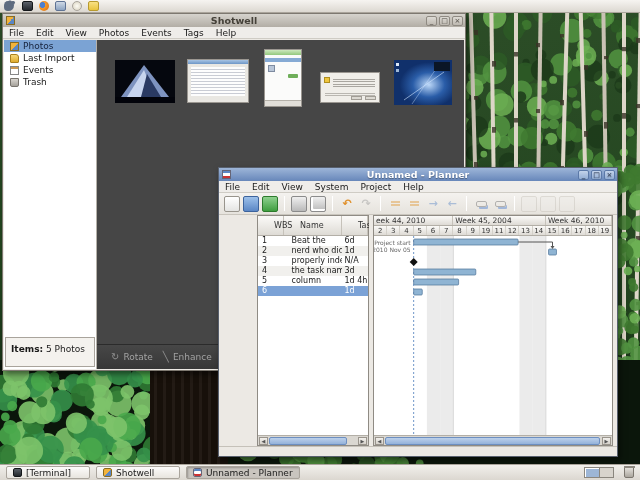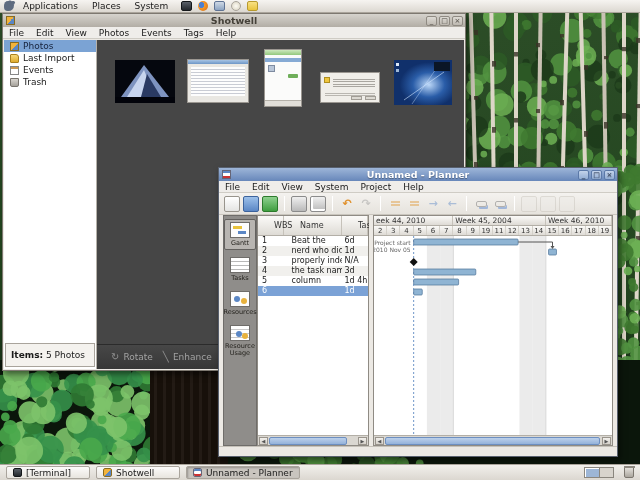--- a/index.html
+++ b/index.html
@@ -52,21 +52,21 @@
   
   #shotwell{left:2px;top:13px;width:464px;height:358px;z-index:10}
   .sw-side{position:absolute;left:1px;top:26px;width:93px;bottom:1px;background:#fff;border-right:1px solid #b5b1a9}
   .swrow{height:12px;display:flex;align-items:center;gap:4px;padding-left:6px;font-size:9px;white-space:nowrap}
   .swrow.sel{background:#7ba3d4;color:#16233c}
   .si{width:9px;height:9px;flex:0 0 auto}
   .si-photos{background:linear-gradient(135deg,#f2b33c 0 50%,#5b87c5 50%);border:1px solid #8a6b20}
   .si-import{background:linear-gradient(#f6d87a,#dfab2e);border:1px solid #a97f1d;border-radius:1px 3px 1px 1px}
   .si-events{background:#fff;border:1px solid #888;box-shadow:inset 0 2px 0 #c95}
   .si-trash{background:linear-gradient(#d8d5cf,#a5a19a);border:1px solid #78746d;border-radius:0 0 2px 2px}
-  .sw-status{position:absolute;left:2px;bottom:3px;width:90px;height:24px;background:#f4f2ee;
+  .sw-status{position:absolute;left:2px;bottom:3px;width:90px;height:30px;background:#f4f2ee;
     border:1px solid #a9a49c;font-size:9px;padding:6px 0 0 5px}
   .sw-photos{position:absolute;left:94px;top:26px;right:1px;bottom:26px;background:#464646}
   .sw-toolbar{position:absolute;left:94px;bottom:1px;right:1px;height:25px;background:linear-gradient(#474747,#373737);
     border-top:1px solid #2b2b2b;display:flex;align-items:center;gap:10px;padding-left:14px;color:#a2a2a2}
   .swt{display:flex;align-items:center;gap:4px;font-size:9px}
   .swt .g{color:#8f8f8f;font-size:10px;line-height:10px}
   .swsep{width:1px;height:14px;background:#2c2c2c;border-right:1px solid #5a5a5a}
   .thumb{position:absolute;overflow:hidden}
   .th2{background:#e9e7e2;border:1px solid #9a9690}
   .th2 .bar{height:4px;background:linear-gradient(#a8c4e4,#6e96c6)}
@@ -625,25 +625,20 @@
       <circle cx="389.42998535904565" cy="454.3818903036331" r="9.917344096543893" fill="#529441" opacity="0.8"></circle>
       <circle cx="398.4690714666942" cy="477.5844812568205" r="7.601014139410581" fill="#3f7a30" opacity="0.8"></circle>
       <circle cx="393.29824932073166" cy="464.6652460213123" r="9.703873637460113" fill="#3f7a30" opacity="0.8"></circle>
       <circle cx="341.6247416062396" cy="444.8624658607237" r="3.620454073241192" fill="#2d5a26" opacity="0.8"></circle>
       <circle cx="245.07336498008732" cy="448.24619293596885" r="5.763145686482613" fill="#3f7a30" opacity="0.8"></circle>
       <circle cx="273.4400320255384" cy="472.22974421094625" r="7.533639909948055" fill="#2d5a26" opacity="0.8"></circle>
     </svg>
 
   <div class="top-panel">
     <span class="foot"></span>
-    <span id="panel-menus" style="display:flex">
-        <span class="pmenu">Applications</span>
-        <span class="pmenu">Places</span>
-        <span class="pmenu">System</span>
-      </span>
     <span class="launchers" id="launchers">
         <i class="li li-term"></i>
         <i class="li li-ffox"></i>
         <i class="li li-files"></i>
         <i class="li li-help"></i>
         <i class="li li-note"></i>
       </span>
   </div>
 
   <div class="win" id="shotwell">
@@ -782,38 +777,20 @@
         <span class="ti ti-ind dis">←</span>
         <i class="tsep"></i>
         <span class="ti ti-link dis"></span>
         <span class="ti ti-link dis"></span>
         <i class="tsep"></i>
         <span class="ti ti-res dis"></span>
         <span class="ti ti-res dis"></span>
         <span class="ti ti-res dis"></span>
       </div>
     <div class="pl-content">
-      <div class="vstrip" id="pl-views">
-          <div class="vtab sel">
-            <i class="vi vi-gantt"></i>
-            <span>Gantt</span>
-          </div>
-          <div class="vtab">
-            <i class="vi vi-tasks"></i>
-            <span>Tasks</span>
-          </div>
-          <div class="vtab">
-            <i class="vi vi-res"></i>
-            <span>Resources</span>
-          </div>
-          <div class="vtab">
-            <i class="vi vi-usage"></i>
-            <span>Resource Usage</span>
-          </div>
-        </div>
       <div class="pane" id="tpane">
         <div class="hdr thead" id="pl-thead">
             <span class="c-wbs">WBS</span>
             <span class="c-name">Name</span>
             <span class="c-work">Tasks</span>
           </div>
         <div id="pl-rows">
             <div class="trow">
               <span class="c-wbs">1</span>
               <span class="c-name">Beat the</span>

